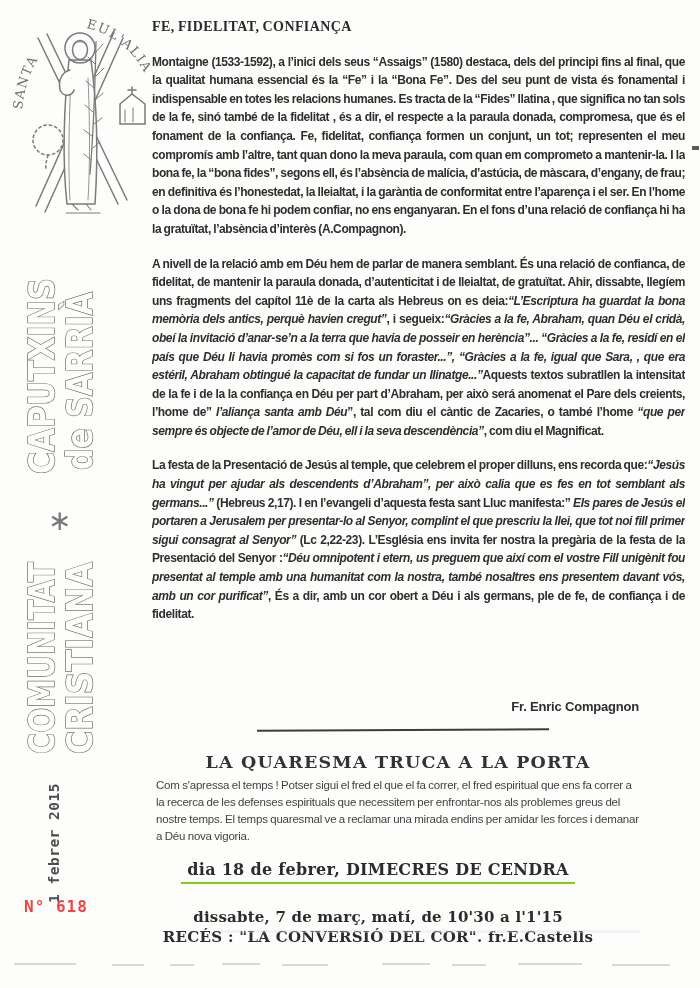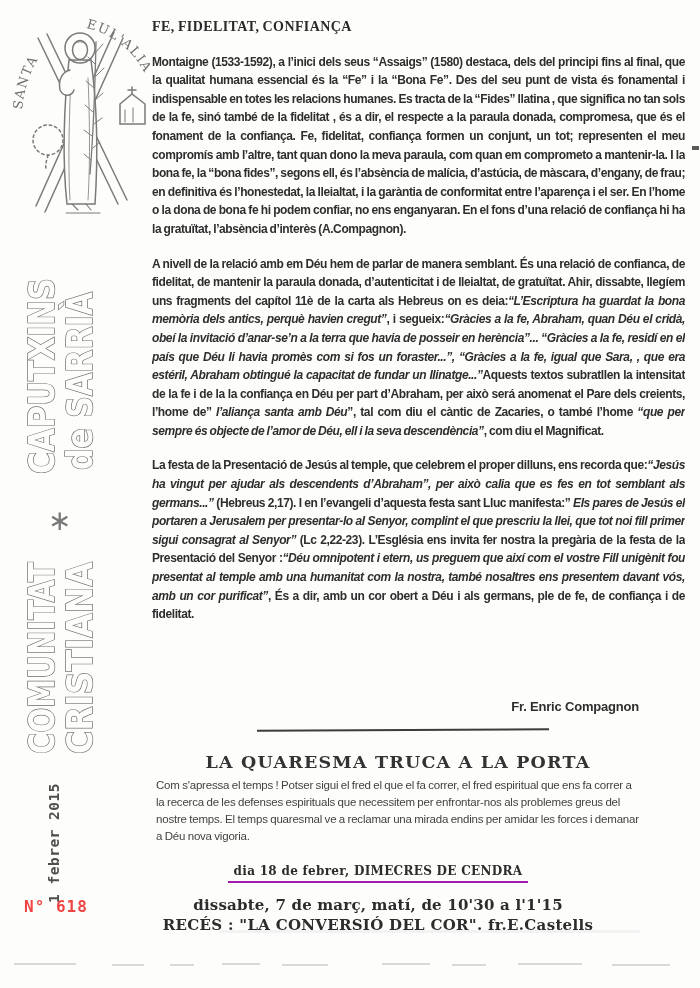--- a/index.html
+++ b/index.html
@@ -65,22 +65,22 @@
     font-size:11.5px;line-height:17px;letter-spacing:-0.2px;word-spacing:-0.5px;
     color:#424242;text-align:left;margin:4px;
   }
 
   
   .announcements{
     position:absolute;top:860px;left:0;width:452px;text-align:center;
     font-family:"DejaVu Serif",serif;font-weight:700;color:#2c2c2c;
   }
   .ann1{
-    display:inline-block;font-size:12px;letter-spacing:0.3px;
-    padding:0 6px 3px 6px;border-bottom:2px solid #a21caf;margin-bottom:12px;
+    display:inline-block;font-size:16px;letter-spacing:0.3px;
+    padding:0 6px 3px 6px;border-bottom:2px solid #84cc16;margin-bottom:23px;
   }
   .ann2{font-size:15px;line-height:20px;letter-spacing:0.2px;text-align:center;}
   .ann3{font-size:15px;line-height:20px;letter-spacing:0.3px;}
 
   
   .artifact{position:absolute;background:#bdbdb6;height:2px;opacity:0.55;}
   .artifact-dark{position:absolute;background:#5a5a5a;}
   .artifact-ghost{position:absolute;background:#d9dde2;height:3px;opacity:0.35;border-radius:2px;}
 </style>
 </head>

